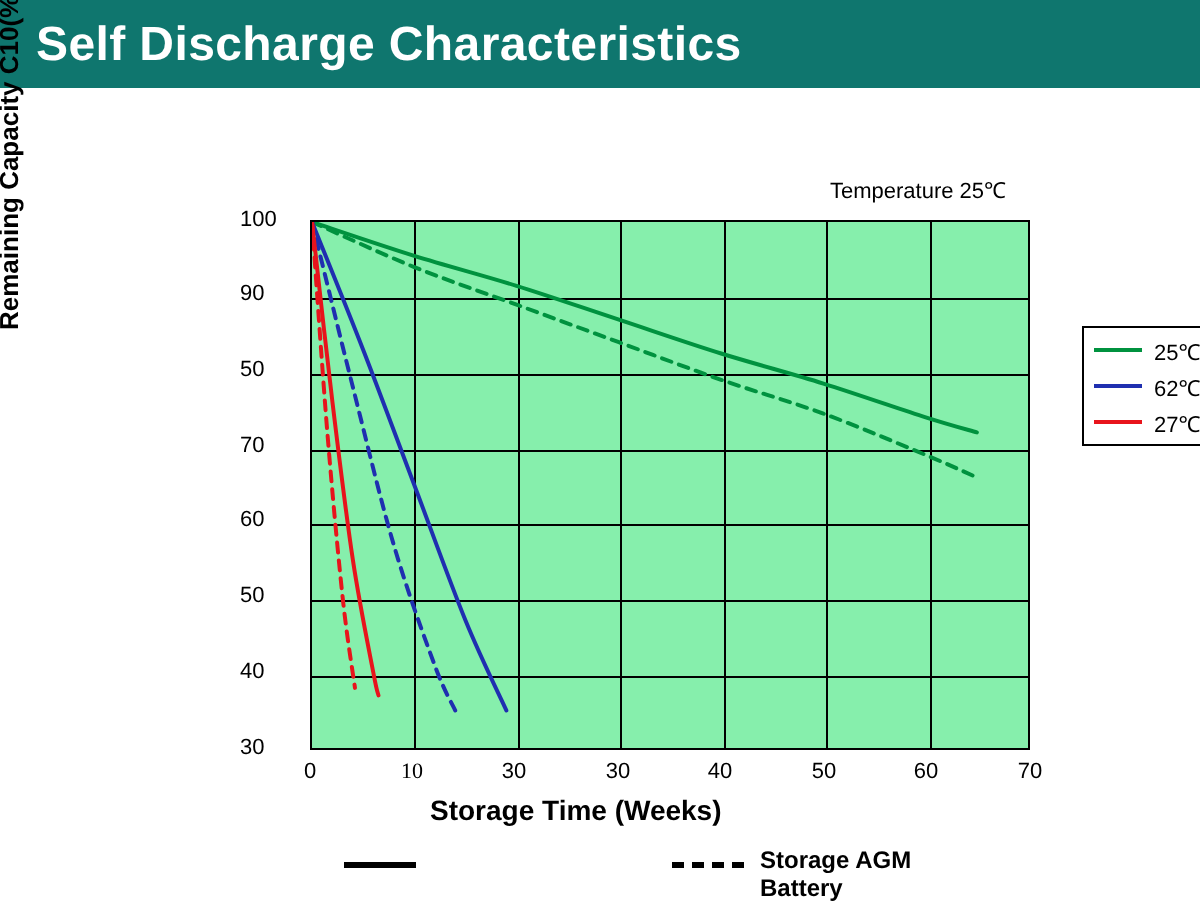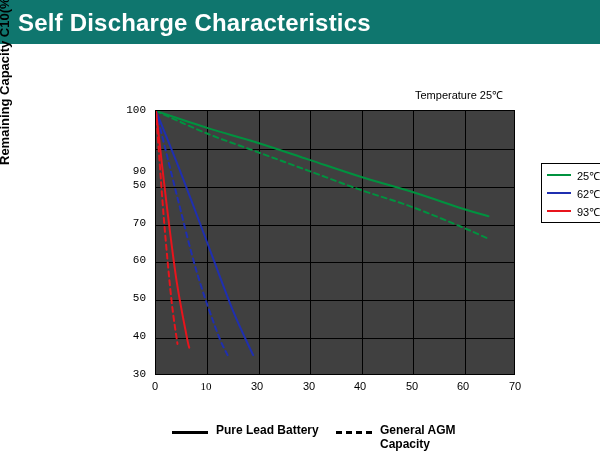--- a/index.html
+++ b/index.html
@@ -22,29 +22,28 @@
   }
   #chart-area{
     position:absolute;left:0;top:60px;width:600px;height:407px;
     background:#ffffff;
   }
   #plot-frame{
     position:absolute;
     left:155px;top:50px;width:360px;height:265px;
     border:1px solid #000;
     box-sizing:border-box;
-    background:#404040;
+    background:#86efac;
   }
   .gridline-v{position:absolute;top:0;bottom:0;width:1px;background:#000;}
   .gridline-h{position:absolute;left:0;right:0;height:1px;background:#000;}
   #svg-curves{position:absolute;left:0;top:0;width:100%;height:100%;}
   .ytick-label{
-    position:absolute;right:0;font-size:11px;color:#000;text-align:right;
+    position:absolute;right:0;font-size:11px;color:#000;text-align:left;
     width:26px;
-    font-family:Liberation Mono, monospace;
   }
   .xtick-label{
     position:absolute;font-size:11px;color:#000;text-align:center;width:26px;
   }
   #y-axis-title{
     position:absolute;left:-3px;top:105px;
     font-size:13px;font-weight:bold;color:#000;
     transform:rotate(-90deg);transform-origin:left top;
     white-space:nowrap;
   }
@@ -85,23 +84,24 @@
 
 <div id="header-bar">
   <div id="header-title">Self Discharge Characteristics</div>
 </div>
 
 <div id="chart-area">
 
   <div id="temp-note">Temperature 25℃</div>
 
   <div id="y-axis-title">Remaining Capacity C10(%)</div>
+  <div id="x-axis-title">Storage Time (Weeks)</div>
 
   <div class="ytick-label" style="left:120px;top:44px;">100</div>
-  <div class="ytick-label" style="left:120px;top:81px;margin-top:24px;">90</div>
+  <div class="ytick-label" style="left:120px;top:81px;">90</div>
   <div class="ytick-label" style="left:120px;top:119px;">50</div>
   <div class="ytick-label" style="left:120px;top:157px;">70</div>
   <div class="ytick-label" style="left:120px;top:194px;">60</div>
   <div class="ytick-label" style="left:120px;top:232px;">50</div>
   <div class="ytick-label" style="left:120px;top:270px;">40</div>
   <div class="ytick-label" style="left:120px;top:308px;">30</div>
 
   <div class="xtick-label" style="left:142px;top:320px;">0</div>
   <div class="xtick-label" style="left:193px;top:320px;font-family:Liberation Serif, serif;">10</div>
   <div class="xtick-label" style="left:244px;top:320px;">30</div>
@@ -140,25 +140,24 @@
       <div class="legend-row" style="top:3px;">
         <div class="legend-swatch" style="background:#00923f;"></div>
         <div class="legend-text">25℃</div>
       </div>
       <div class="legend-row" style="top:21px;">
         <div class="legend-swatch" style="background:#1f2fb0;"></div>
         <div class="legend-text">62℃</div>
       </div>
       <div class="legend-row" style="top:39px;">
         <div class="legend-swatch" style="background:#e8141c;"></div>
-        <div class="legend-text">93℃</div>
+        <div class="legend-text">27℃</div>
       </div>
     </div>
   </div>
 
   <div id="bottom-legend">
     <div id="bl-solid-line"></div>
-    <div id="bl-solid-label">Pure Lead Battery</div>
     <div id="bl-dash-line"></div>
-    <div id="bl-dash-label">General AGM Capacity</div>
+    <div id="bl-dash-label">Storage AGM Battery</div>
   </div>
 
 </div>
 
 </body></html>

